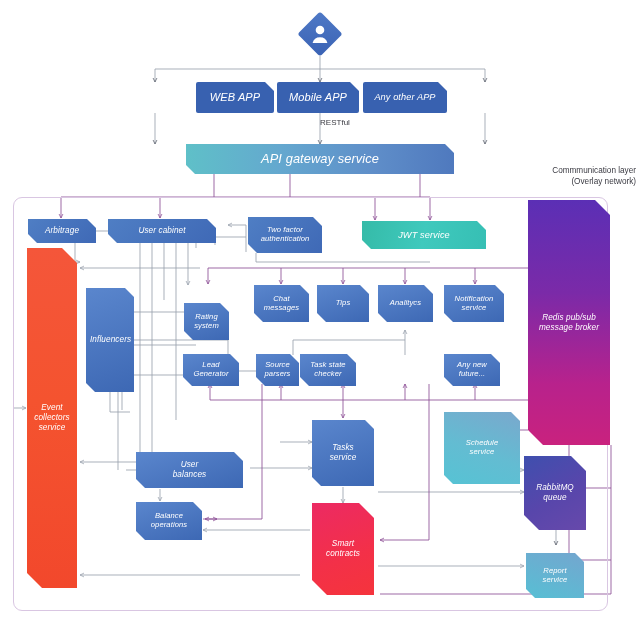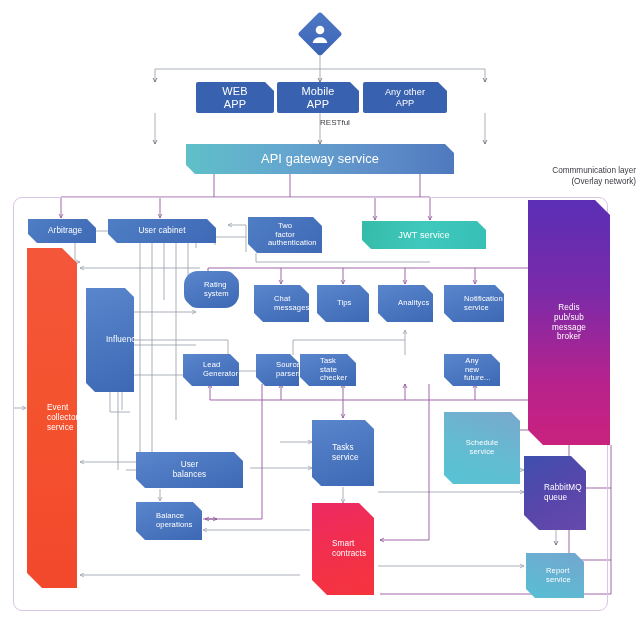--- a/index.html
+++ b/index.html
@@ -12,22 +12,23 @@
   svg.lines{position:absolute;left:0;top:0;width:640px;height:634px;pointer-events:none;}
 
   
   .node{
     position:absolute;
     display:flex;align-items:center;justify-content:center;
     text-align:center;
     color:#ffffff;
     line-height:1.18;
     box-sizing:border-box;
-    padding:2px 20px;
+    padding:2px 4px;
     letter-spacing:.1px;
+    font-style:italic;
   }
   .node span{display:block;width:100%;}
 
   
   .clip-tr{ -webkit-clip-path:polygon(0 0, calc(100% - 9px) 0, 100% 9px, 100% 100%, 0 100%);
             clip-path:polygon(0 0, calc(100% - 9px) 0, 100% 9px, 100% 100%, 0 100%); }
   .clip-both{ -webkit-clip-path:polygon(0 0, calc(100% - 9px) 0, 100% 9px, 100% 100%, 9px 100%, 0 calc(100% - 9px));
               clip-path:polygon(0 0, calc(100% - 9px) 0, 100% 9px, 100% 100%, 9px 100%, 0 calc(100% - 9px)); }
   .clip-big{ -webkit-clip-path:polygon(0 0, calc(100% - 15px) 0, 100% 15px, 100% 100%, 15px 100%, 0 calc(100% - 15px));
              clip-path:polygon(0 0, calc(100% - 15px) 0, 100% 15px, 100% 100%, 15px 100%, 0 calc(100% - 15px)); }
@@ -251,21 +252,21 @@
     <span>User cabinet</span>
   </div>
   <div class="node jwt clip-both t9" style="left:362px;top:221px;width:124px;height:28px;">
     <span>JWT service</span>
   </div>
   <div class="node blue-grad clip-both t75" style="left:248px;top:217px;width:74px;height:36px;">
     <span style="white-space:pre-line;">Two factor
 authentication</span>
   </div>
 
-  <div class="node blue-grad2 clip-both t75" style="left:184px;top:271px;width:55px;height:37px;border-radius:14px;">
+  <div class="node blue-grad2 clip-both t75" style="left:184px;top:303px;width:45px;height:37px;">
     <span style="white-space:pre-line;">Rating
 system</span>
   </div>
   <div class="node blue-grad2 clip-both t75" style="left:254px;top:285px;width:55px;height:37px;">
     <span style="white-space:pre-line;">Chat
 messages</span>
   </div>
   <div class="node blue-grad2 clip-both t75" style="left:317px;top:285px;width:52px;height:37px;">
     <span>Tips</span>
   </div>

